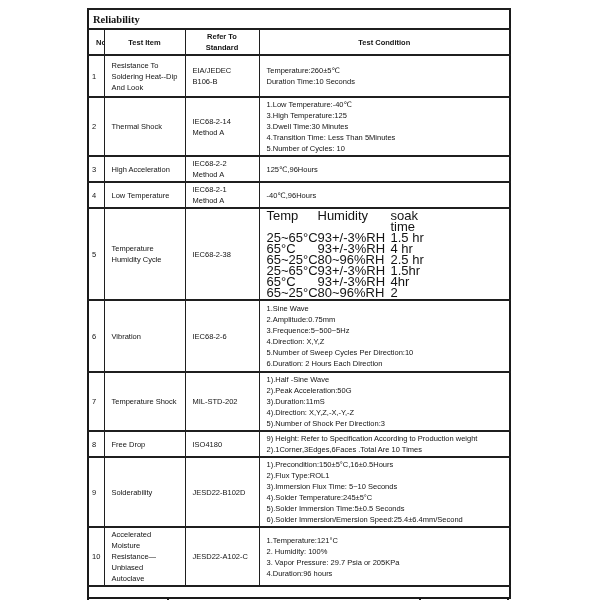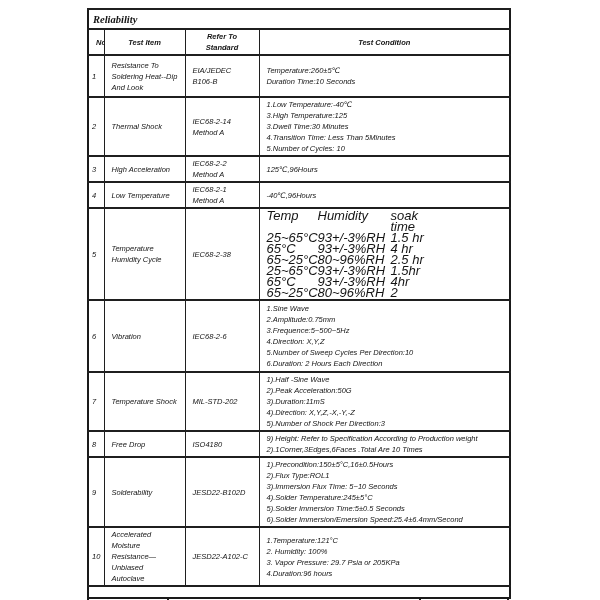--- a/index.html
+++ b/index.html
@@ -1,16 +1,16 @@
 <!DOCTYPE html>
 <html><head>
 <meta charset="utf-8">
 <style>
   html,body{margin:0;padding:0;width:600px;height:600px;background:#ffffff;overflow:hidden;}
-  .canvas{position:absolute;inset:0;background:#fff;font-style:italic;}
+  .canvas{position:absolute;inset:0;background:#fff;}
   .sheet{position:absolute;left:87px;top:8px;width:422px;}
 
   table.rel{border-collapse:collapse;table-layout:fixed;width:422px;
     font-family:"Liberation Sans","DejaVu Sans",sans-serif;color:#141414;
     border:2px solid #1a1a1a;}
   .rel td,.rel th{border:1px solid #1f1f1f;border-top-width:2px;border-bottom-width:2px;
     padding:1px 7px;font-size:7.5px;line-height:11px;vertical-align:middle;overflow:hidden;}
   .rel .title-cell{font-family:"Liberation Serif","DejaVu Serif",serif;
     font-weight:bold;font-size:10.5px;padding:2px 4px;text-align:left;}
   .rel th{font-weight:bold;text-align:center;}

